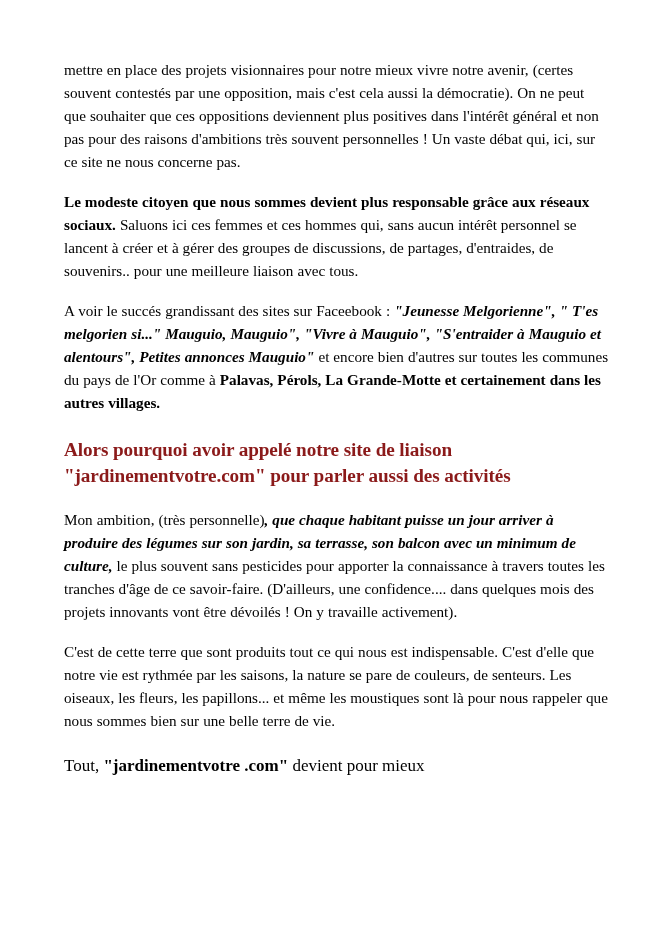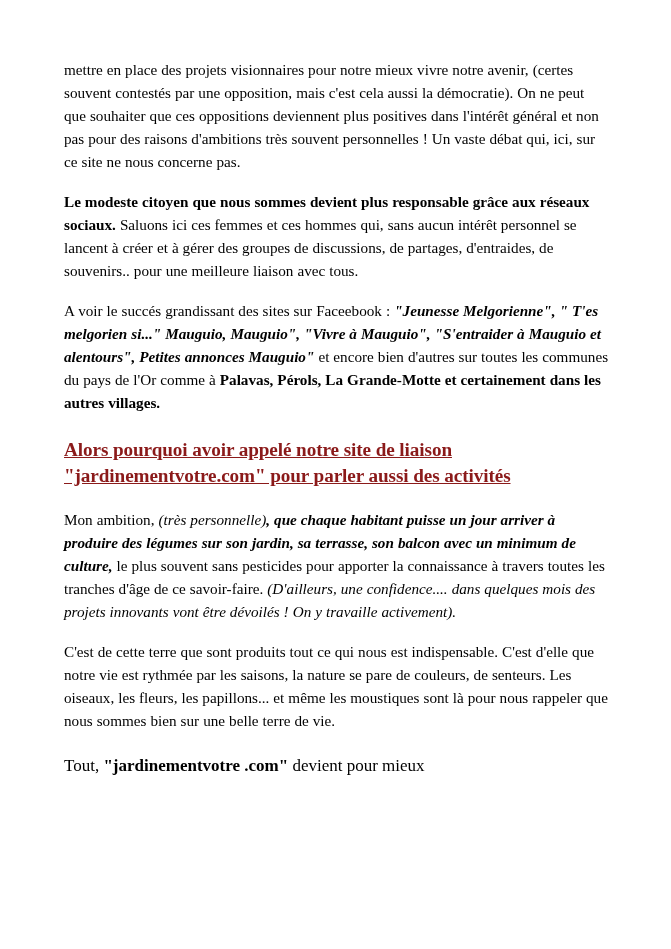--- a/index.html
+++ b/index.html
@@ -32,32 +32,31 @@
     font-size: 15.2px;
     line-height: 23px;
     text-align: left;
     word-spacing: 0.2px;
   }
   p.para.tight {
     margin-bottom: 16px;
     margin-top: 14px;
   }
   .b   { font-weight: bold; }
-  .i   { font-style: italic; }
+  .i   { }
   .bi  { font-weight: bold; font-style: italic; }
 
   h2.red-heading {
     margin: 23px 0 20px 0;
     font-size: 19.2px;
     line-height: 25.6px;
     font-weight: bold;
     color: #8B1A1A;
     text-align: left;
     letter-spacing: -0.1px;
-    text-decoration: underline;
   }
   p.closing {
     margin: 22px 0 0 0;
     font-size: 17px;
     line-height: 23px;
     text-align: left;
   }
 </style>
 </head>
 <body>

